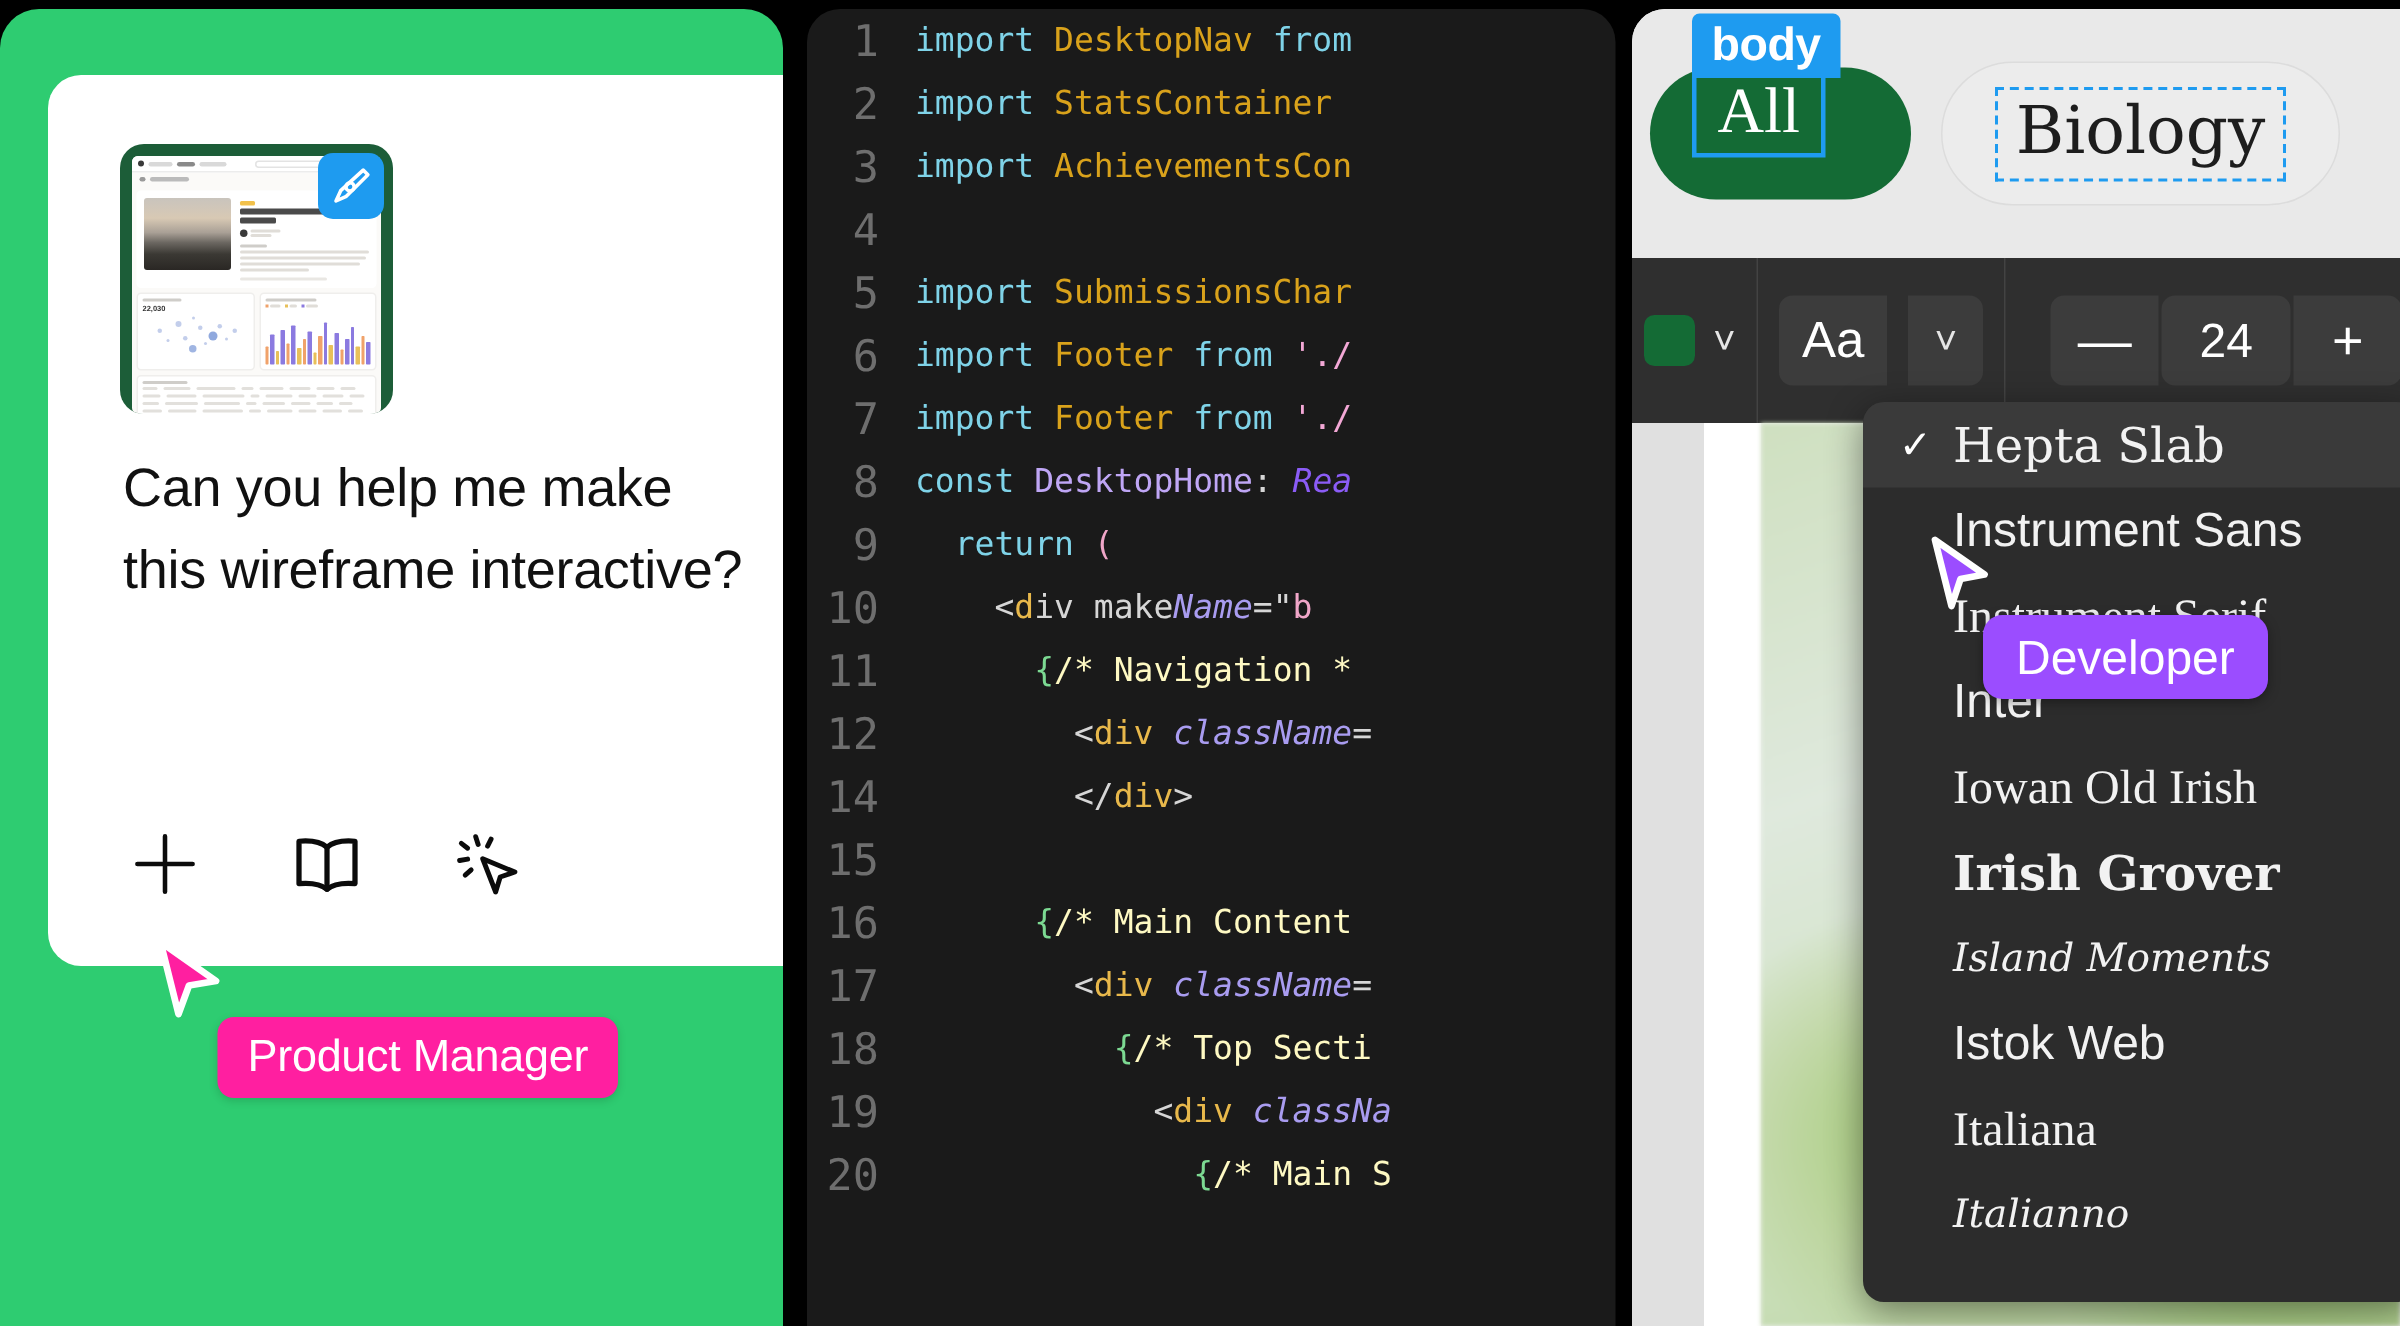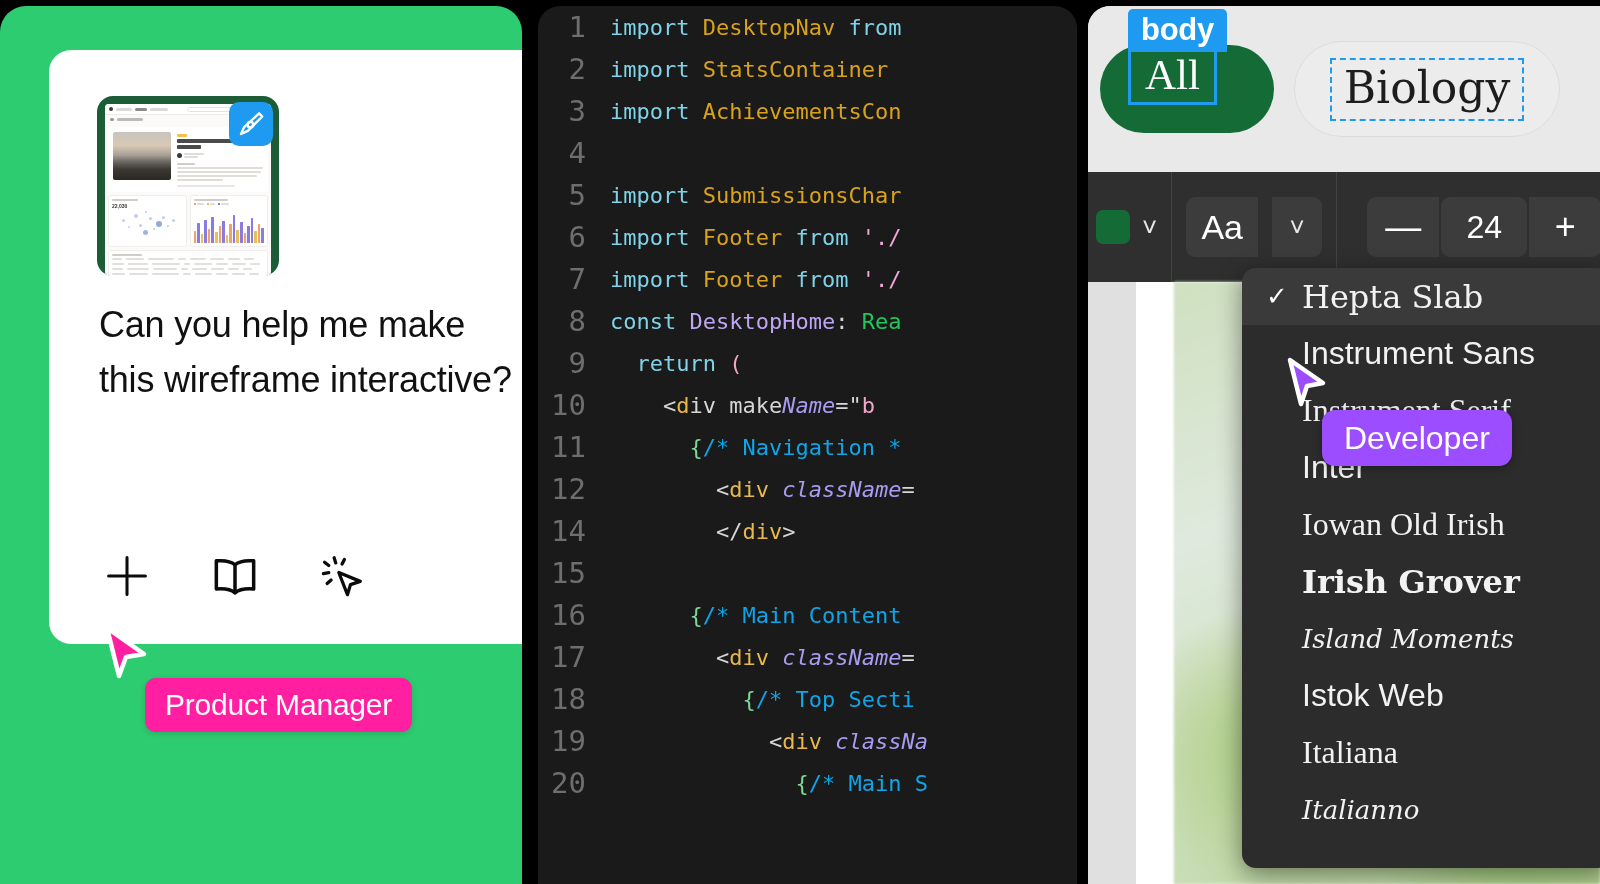--- a/index.html
+++ b/index.html
@@ -9,21 +9,21 @@
     font-family:"Liberation Sans", sans-serif;
   }
   #root { position:relative; width:1600px; height:884px; background:#000; }
 
   
   #panel-green{
     position:absolute; left:0; top:6px; width:522px; height:878px;
     background:#2ECC71; border-radius:26px 26px 0 0; overflow:hidden;
   }
   #white-card{
-    position:absolute; left:49px; top:44px; width:540px; height:594px;
+    position:absolute; left:32px; top:44px; width:540px; height:594px;
     background:#fff; border-radius:22px 0 0 22px;
   }
   
   #thumb{
     position:absolute; left:48px; top:46px; width:182px; height:180px;
     background:#1C5D38; border-radius:16px; padding:8px 8px 0 8px; overflow:hidden;
   }
   #thumb-screen{
     width:100%; height:100%; background:#fbfaf8; border-radius:4px;
     position:relative; overflow:hidden;
@@ -75,23 +75,23 @@
   
   #panel-code{
     position:absolute; left:538px; top:6px; width:539px; height:878px;
     background:#1A1A1A; border-radius:22px 22px 0 0; overflow:hidden;
     font-family:"DejaVu Sans Mono","Liberation Mono",monospace;
   }
   .code-row{display:flex;height:42px;align-items:center;white-space:pre;}
   .ln{width:72px;text-align:right;padding-right:24px;color:#6E6E6E;font-size:29px;flex:none;}
   .cl{font-size:22px;letter-spacing:0px;}
   .kw{color:#7FD3E8;} .ty{color:#D9A21B;} .st{color:#F3A8D6;}
-  .fn{color:#BFA6F5;} .pn{color:#D6D6D6;} .cm{color:#0ea5e9;}
+  .fn{color:#BFA6F5;} .pn{color:#D6D6D6;} .cm{color:#fef9c3;}
   .tg{color:#E8B84B;} .at{color:#A99CF0;font-style:italic;} .cy{color:#62C4E0;}
-  .br{color:#7CD992;} .pk{color:#F0A6C8;} .yl{color:#22c55e;}
+  .br{color:#7CD992;} .pk{color:#F0A6C8;} .yl{color:#8b5cf6;font-style:italic;}
 
   
   #panel-font{
     position:absolute; left:1088px; top:6px; width:512px; height:878px;
     background:#e8e8e8; border-radius:22px 0 0 0; overflow:hidden;
   }
   #fp-header{
     position:absolute;left:0;top:0;width:100%;height:166px;background:#E9E9E9;
     display:flex;align-items:center;padding-left:12px;gap:20px;
   }

